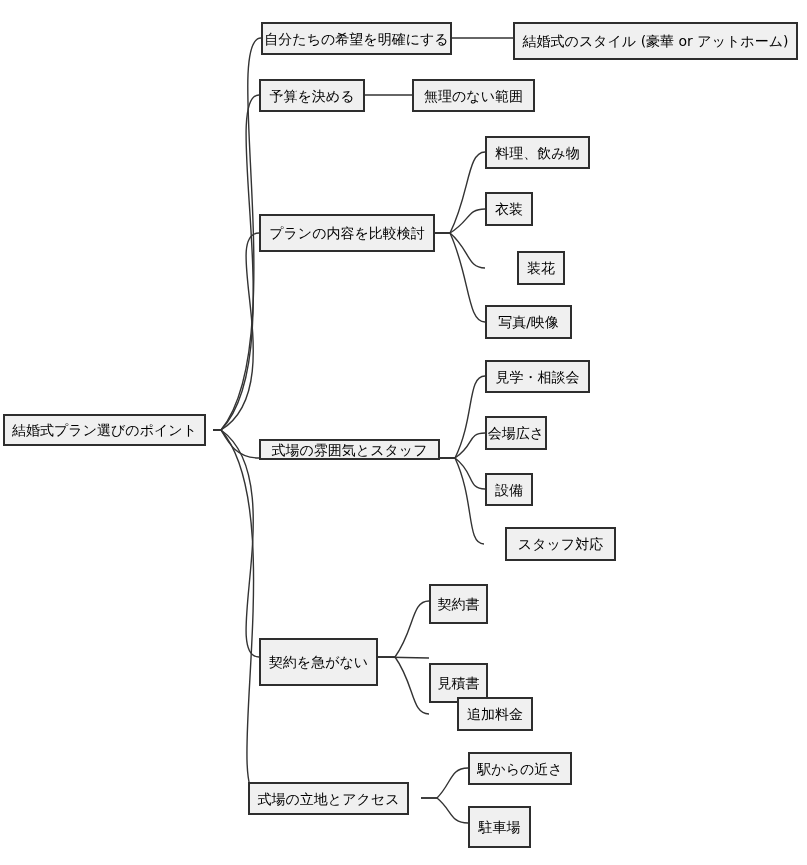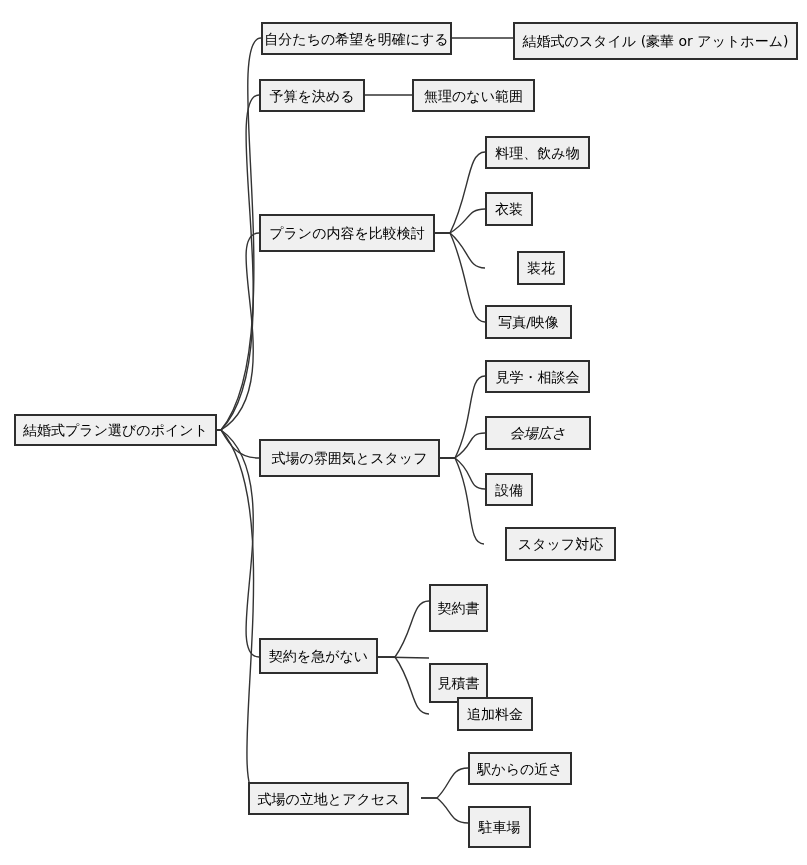--- a/index.html
+++ b/index.html
@@ -70,42 +70,42 @@
     <path d="M440 458 L455 458 C475 501 466 544 484 544"></path>
 
     <path d="M378 657 L395 657 C415 629 411 601 429 601"></path>
     <path d="M378 657 L429 658"></path>
     <path d="M378 657 L395 657 C415 685 411 714 429 714"></path>
 
     <path d="M421 798 L437 798 C452 783 450 768 468 768"></path>
     <path d="M421 798 L437 798 C452 810 450 823 468 823"></path>
   </svg>
 
-  <div class="node" style="left:14px; top:414px; width:203px; height:32px;">結婚式プラン選びのポイント</div>
+  <div class="node" style="left:3px; top:414px; width:203px; height:32px;">結婚式プラン選びのポイント</div>
 
   <div class="node" style="left:261px; top:22px; width:191px; height:33px;">自分たちの希望を明確にする</div>
   <div class="node" style="left:513px; top:22px; width:285px; height:38px;">結婚式のスタイル (豪華 or アットホーム)</div>
 
   <div class="node" style="left:412px; top:79px; width:123px; height:33px;">無理のない範囲</div>
   <div class="node" style="left:259px; top:79px; width:106px; height:33px;">予算を決める</div>
 
   <div class="node" style="left:259px; top:214px; width:176px; height:38px;">プランの内容を比較検討</div>
   <div class="node" style="left:485px; top:136px; width:105px; height:33px;">料理、飲み物</div>
   <div class="node" style="left:485px; top:192px; width:48px; height:34px;">衣装</div>
   <div class="node" style="left:485px; top:251px; width:48px; height:34px;margin-left:32px;">装花</div>
   <div class="node" style="left:485px; top:305px; width:87px; height:34px;">写真/映像</div>
 
-  <div class="node" style="left:259px; top:439px; width:181px; height:38px;">式場の雰囲気とスタッフ</div>
+  <div class="node" style="left:259px; top:439px; width:181px; height:21px;">式場の雰囲気とスタッフ</div>
   <div class="node" style="left:485px; top:360px; width:105px; height:33px;">見学・相談会</div>
-  <div class="node" style="left:485px; top:416px; width:106px; height:34px;font-style:italic;">会場広さ</div>
+  <div class="node" style="left:485px; top:416px; width:62px; height:34px;">会場広さ</div>
   <div class="node" style="left:485px; top:473px; width:48px; height:33px;">設備</div>
   <div class="node" style="left:484px; top:527px; width:111px; height:34px;margin-left:21px;">スタッフ対応</div>
 
-  <div class="node" style="left:259px; top:638px; width:119px; height:36px;">契約を急がない</div>
-  <div class="node" style="left:429px; top:584px; width:59px; height:48px;text-align:right;">契約書</div>
+  <div class="node" style="left:259px; top:638px; width:119px; height:48px;">契約を急がない</div>
+  <div class="node" style="left:429px; top:584px; width:59px; height:40px;text-align:right;">契約書</div>
   <div class="node" style="left:429px; top:663px; width:59px; height:40px;">見積書</div>
   <div class="node" style="left:429px; top:697px; width:76px; height:34px;margin-left:28px;">追加料金</div>
 
   <div class="node" style="left:248px; top:782px; width:161px; height:33px;">式場の立地とアクセス</div>
   <div class="node" style="left:468px; top:752px; width:104px; height:33px;">駅からの近さ</div>
   <div class="node" style="left:468px; top:806px; width:63px; height:42px;">駐車場</div>
 
 </div>
 
 </body></html>

